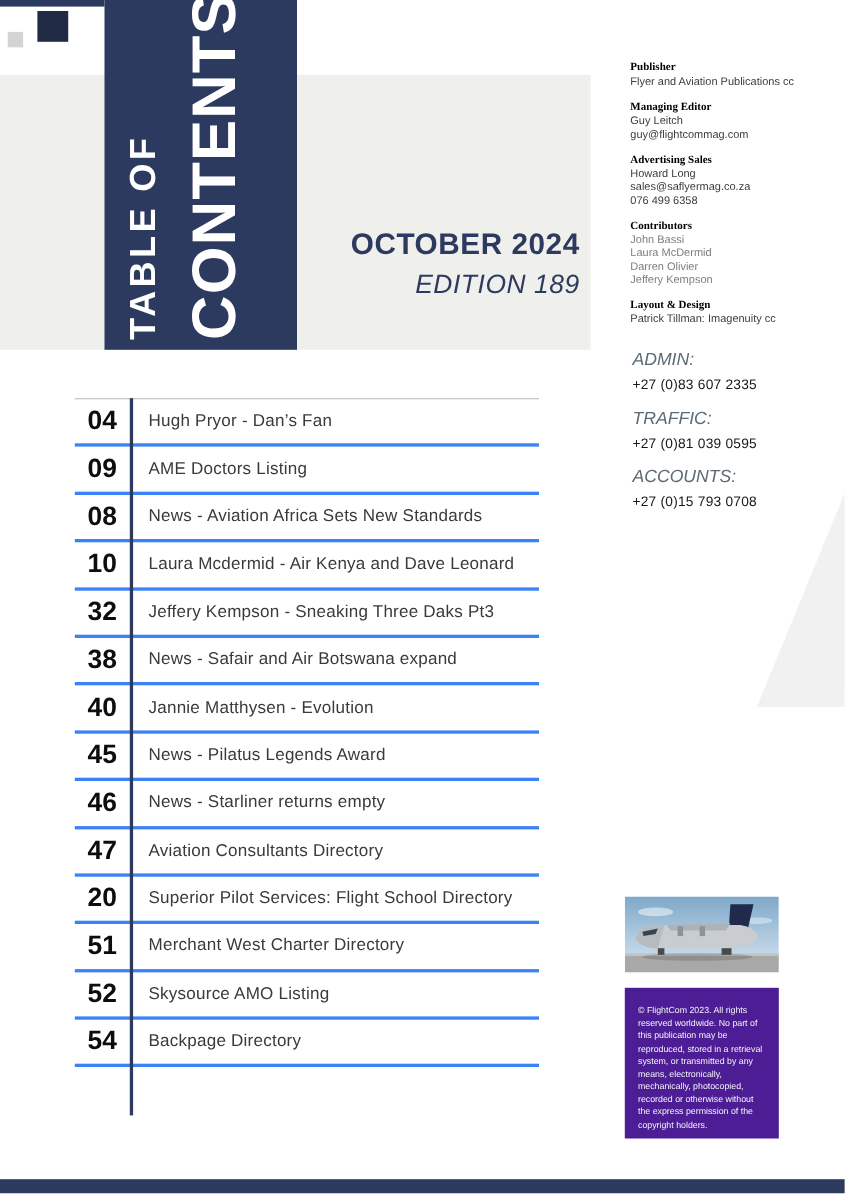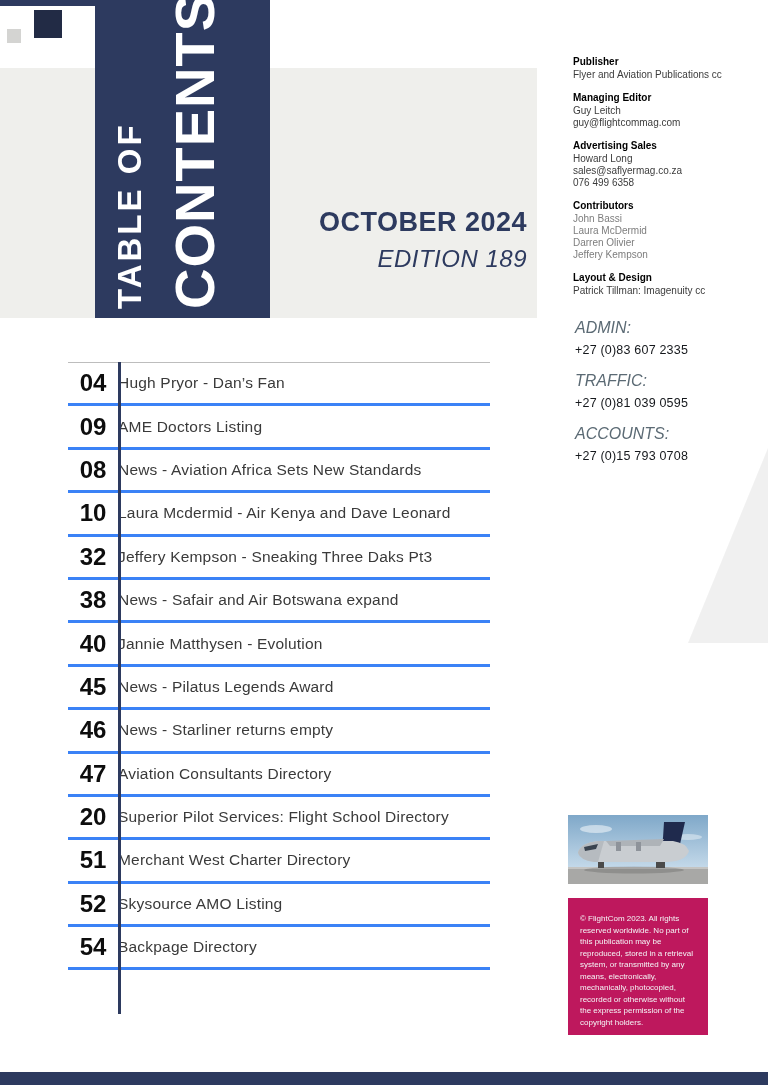--- a/index.html
+++ b/index.html
@@ -33,47 +33,47 @@
   .masthead-line2 { font-size: 56px; font-weight: bold; letter-spacing: 1px; line-height: 88px; white-space: nowrap; }
 
   
   #issue { position: absolute; top: 207px; right: 241px; text-align: right; color: #2d3a5f; }
   .issue-month { font-size: 27px; font-weight: bold; letter-spacing: 0.5px; }
   .issue-edition { font-size: 24px; margin-top: 7px; letter-spacing: 0.5px; font-style: italic; }
 
   
   #staff { position: absolute; left: 573px; top: 56px; width: 190px; font-size: 10px; }
   .staff-block { margin-bottom: 11px; }
-  .staff-role { font-weight: bold; color: #000; line-height: 12px; margin-bottom: 1px; }
+  .staff-role { font-weight: bold; color: #000; line-height: 12px; margin-bottom: 1px; font-family: Liberation Serif, serif; }
   .staff-line { color: #3c3c3c; line-height: 12px; }
   .staff-block.contributors .staff-line { color: #7d7d7d; }
 
   
   #contacts { position: absolute; left: 575px; top: 319px; width: 190px; }
   .contact-block { margin-bottom: 15px; }
   .contact-label { color: #5b6a74; font-size: 16px; margin-bottom: 6px; font-style: italic; }
   .contact-phone { color: #15181c; font-size: 12.5px; letter-spacing: 0.2px; }
 
   
   #toc { position: absolute; left: 68px; top: 362px; width: 422px; border-top: 1px solid #bdbdbd; }
   .toc-row { height: 43.4px; display: flex; align-items: center; border-bottom: 3px solid #3b82f6; box-sizing: border-box; }
   .toc-page { width: 50px; flex: 0 0 50px; text-align: center; font-size: 24px; font-weight: bold; color: #0d0d0d; }
-  .toc-title { padding-left: 0; font-size: 15.5px; color: #3a3a3a; letter-spacing: 0.2px; white-space: nowrap; }
+  .toc-title { padding-left: 17px; font-size: 15.5px; color: #3a3a3a; letter-spacing: 0.2px; white-space: nowrap; }
   #toc-vline { position: absolute; left: 118px; top: 362px; width: 3px; height: 652px; background: #2d3a5f; }
 
   
   #watermark { position: absolute; right: 0; top: 448px; width: 80px; height: 195px; opacity: 0.75; }
 
   
   #aircraft-photo { position: absolute; left: 568px; top: 815px; width: 140px; height: 69px; display: block; }
 
   
   #copyright-box {
     position: absolute; left: 568px; top: 898px; width: 140px; height: 137px;
-    background: #be185d; box-sizing: border-box; padding: 15px 12px;
+    background: #4c1d95; box-sizing: border-box; padding: 15px 12px;
   }
   #copyright-text { color: #f4f5f6; font-size: 8px; line-height: 11.5px; }
 
   
   #bottom-bar { position: absolute; left: 0; top: 1072px; width: 768px; height: 13px; background: #2d3a5f; }
 </style>
 </head>
 <body>
 
 <div id="top-strip"></div>

